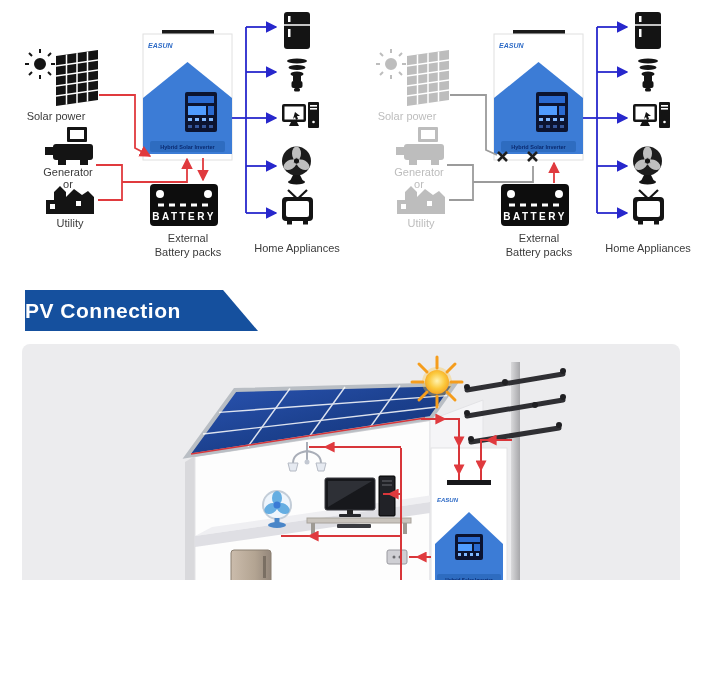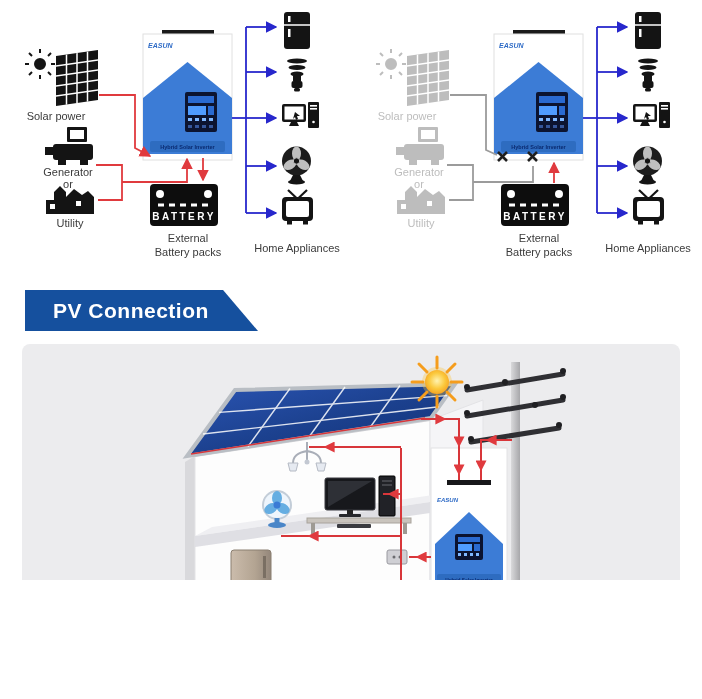--- a/index.html
+++ b/index.html
@@ -3,21 +3,21 @@
 <meta charset="utf-8">
 <style>
   html,body{margin:0;padding:0;background:#fff;}
   .canvas{position:relative;width:702px;height:580px;background:#fff;overflow:hidden;
           font-family:"Liberation Sans",sans-serif;}
   .canvas svg{position:absolute;font-family:"Liberation Sans",sans-serif;}
   #diag-left{left:0;top:0;}
   #diag-right{left:351px;top:0;}
   .banner{position:absolute;left:25px;top:290px;width:233px;height:41px;background:#15509e;
           clip-path:polygon(0 0,85% 0,100% 100%,0 100%);display:flex;align-items:center;}
-  .banner span{color:#fff;font-size:21px;font-weight:bold;padding-left:28px;letter-spacing:.5px;}
+  .banner span{color:#fff;font-size:21px;font-weight:bold;letter-spacing:.5px;}
   .scene-panel{position:absolute;left:22px;top:344px;width:658px;height:344px;background:#ececee;border-radius:8px;}
   #scene{left:22px;top:344px;}
   .lbl{font-size:11px;fill:#3b3b3b;}
   .lbl-gray{font-size:11px;fill:#bdbdbd;}
   .batt-txt{font-size:10px;font-weight:bold;fill:#fff;letter-spacing:2.5px;}
   .brand{font-size:7px;font-weight:bold;font-style:italic;fill:#2e6bc6;}
   .strip-txt{font-size:5.5px;font-weight:bold;fill:#0a2a70;}
 </style>
 </head>
 <body>

